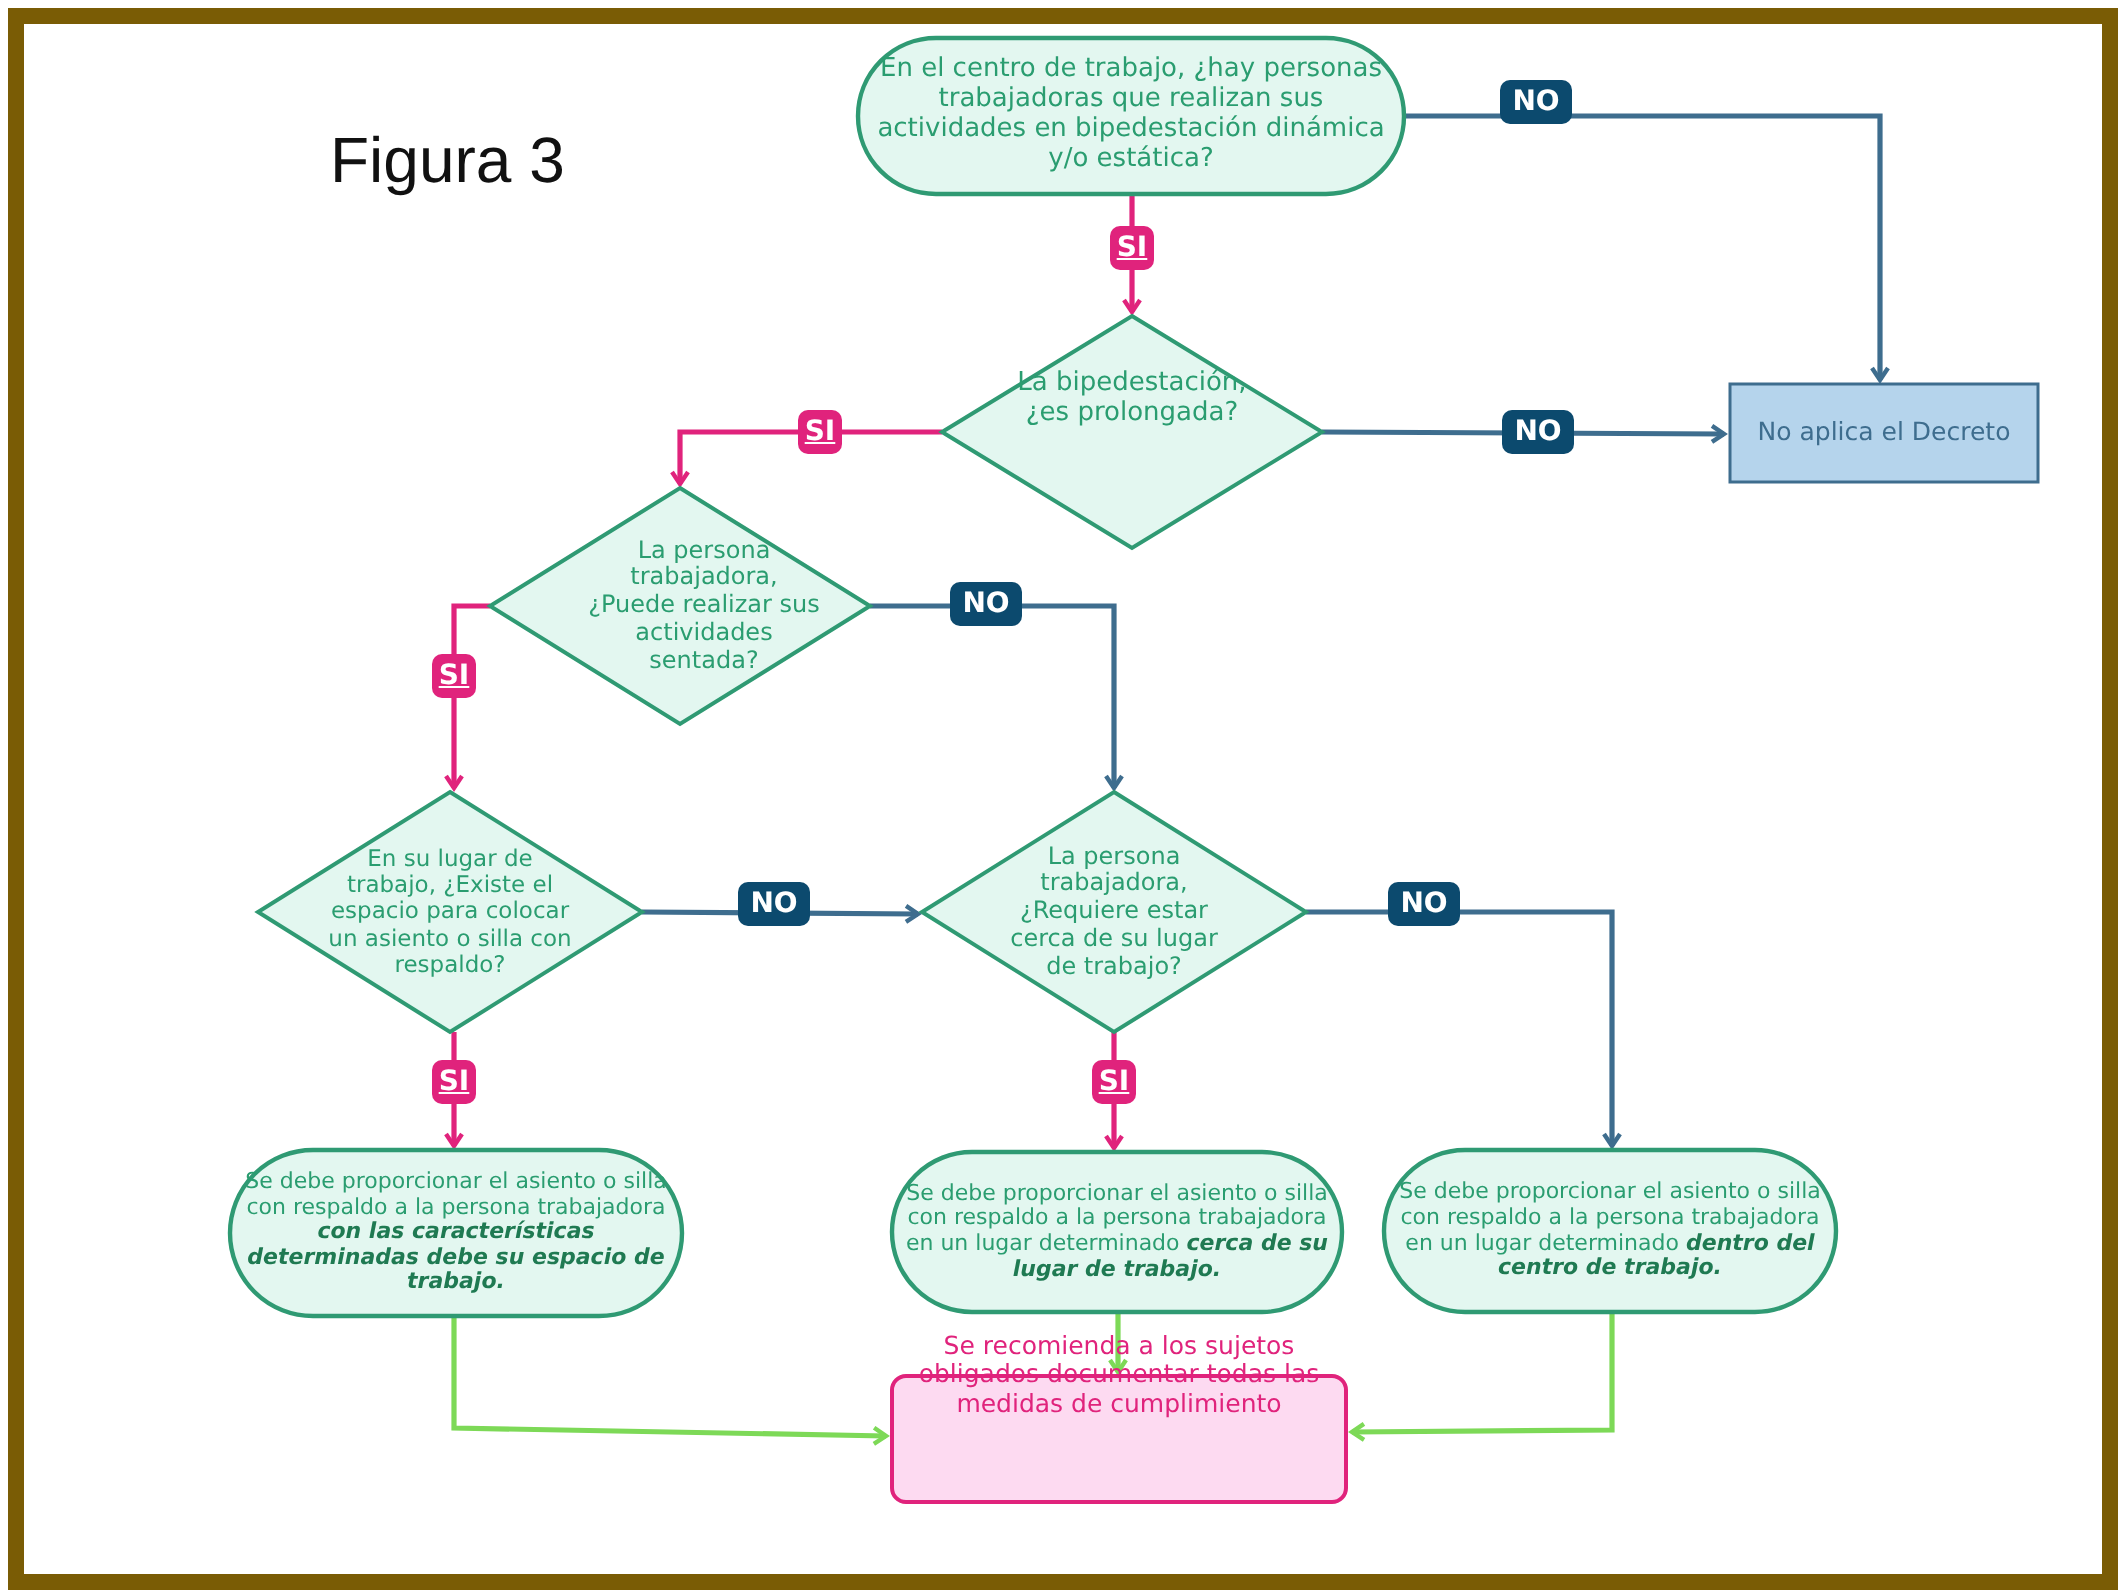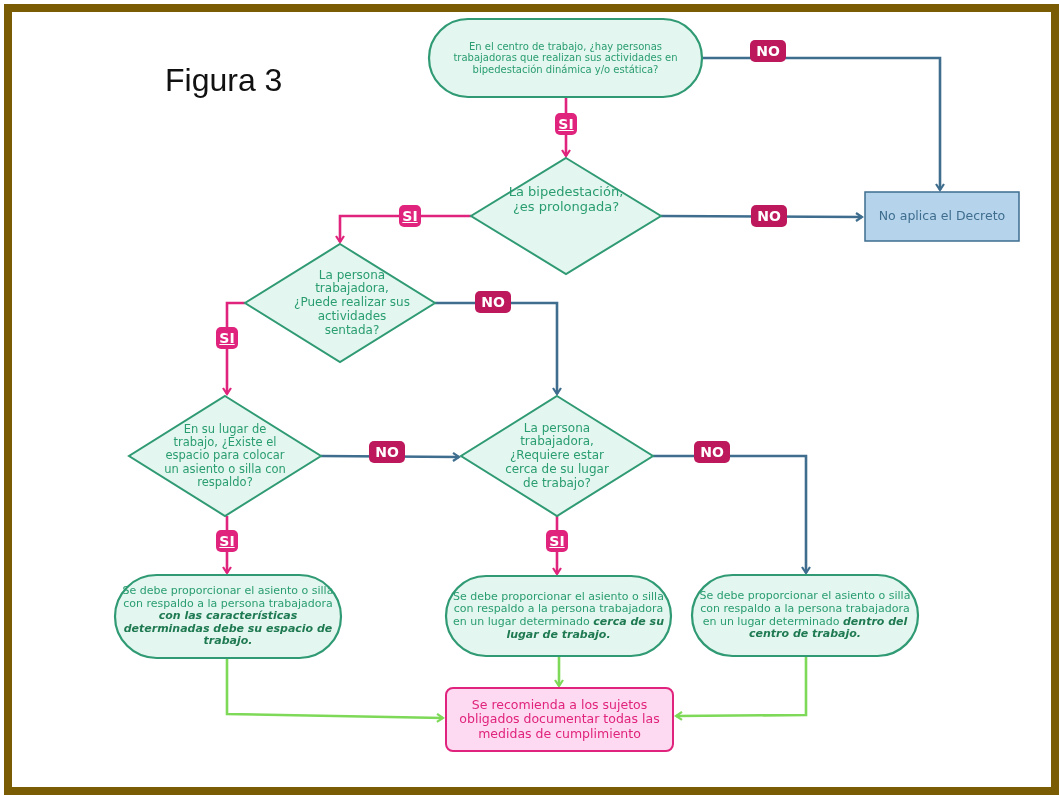--- a/index.html
+++ b/index.html
@@ -21,21 +21,21 @@
     }
     .q { color: #2a9d70; }
     .blue-t { color: #3e6d8e; }
     .pink-t { color: #e0237c; }
     .badge {
       position: absolute; font-family: "DejaVu Sans", sans-serif; font-weight: bold;
       font-size: 14px; color: #fff; border-radius: 5px; display: flex;
       align-items: center; justify-content: center; box-sizing: border-box;
     }
     .badge.si { background: #e0237c; text-decoration: underline; }
-    .badge.no { background: #be185d; }
+    .badge.no { background: #0c4a6e; }
     b.em { font-style: italic; font-weight: bold; color: #1f7a52; }
   </style>
 </head>
 <body>
 
 <div class="frame"></div>
 <div class="fig-title">Figura 3</div>
 
 <svg id="flow" width="1059" height="795">
   <defs>
@@ -72,36 +72,36 @@
       <polygon points="225,396 321,456 225,516 129,456" fill="#e3f7f0" stroke="#2f9a73" stroke-width="2"></polygon>
       <polygon points="557,396 653,456 557,516 461,456" fill="#e3f7f0" stroke="#2f9a73" stroke-width="2"></polygon>
       <rect x="115" y="575" width="226" height="83" rx="41.5" ry="41.5" fill="#e3f7f0" stroke="#2f9a73" stroke-width="2.2"></rect>
       <rect x="446" y="576" width="225" height="80" rx="40" ry="40" fill="#e3f7f0" stroke="#2f9a73" stroke-width="2.2"></rect>
       <rect x="692" y="575" width="226" height="81" rx="40.5" ry="40.5" fill="#e3f7f0" stroke="#2f9a73" stroke-width="2.2"></rect>
       <rect x="446" y="688" width="227" height="63" rx="7" ry="7" fill="#fddaf1" stroke="#e0237c" stroke-width="2"></rect>
     </g>
 </svg>
 
 <div id="overlay">
-    <div class="node-text q" style="left: 437px; top: 21px; width: 257px; height: 74px; font-size: 10px;">En el centro de trabajo, ¿hay personas trabajadoras que realizan sus actividades en bipedestación dinámica y/o estática?</div>
+    <div class="node-text q" style="left: 437px; top: 21px; width: 257px; height: 74px; font-size: 13px;">En el centro de trabajo, ¿hay personas trabajadoras que realizan sus actividades en bipedestación dinámica y/o estática?</div>
     <div class="node-text q" style="left: 500px; top: 176px; width: 132px; height: 48px; font-size: 13px;">La bipedestación, ¿es prolongada?</div>
     <div class="node-text blue-t" style="left: 865px; top: 192px; width: 154px; height: 49px; font-size: 12.5px;">No aplica el Decreto</div>
     <div class="node-text q" style="left: 292px; top: 267px; width: 120px; height: 72px; font-size: 12px;">La persona trabajadora, ¿Puede realizar sus actividades sentada?</div>
     <div class="node-text q" style="left: 160px; top: 420px; width: 130px; height: 72px; font-size: 11.5px;">En su lugar de trabajo, ¿Existe el espacio para colocar un asiento o silla con respaldo?</div>
     <div class="node-text q" style="left: 498px; top: 420px; width: 118px; height: 72px; font-size: 12px;">La persona trabajadora, ¿Requiere estar cerca de su lugar de trabajo?</div>
     <div class="node-text q" style="left: 122px; top: 578px; width: 212px; height: 77px; font-size: 11px;">
       <div><span>Se debe proporcionar el asiento o silla con respaldo a la persona trabajadora </span><b class="em">con las características determinadas debe su espacio de trabajo.</b></div>
     </div>
     <div class="node-text q" style="left: 452px; top: 579px; width: 213px; height: 74px; font-size: 11px;">
       <div><span>Se debe proporcionar el asiento o silla con respaldo a la persona trabajadora en un lugar determinado </span><b class="em">cerca de su lugar de trabajo.</b></div>
     </div>
     <div class="node-text q" style="left: 698px; top: 578px; width: 214px; height: 75px; font-size: 11px;">
       <div><span>Se debe proporcionar el asiento o silla con respaldo a la persona trabajadora en un lugar determinado </span><b class="em">dentro del centro de trabajo.</b></div>
     </div>
-    <div class="node-text pink-t" style="left: 446px; top: 688px; width: 227px; height: 63px; font-size: 12.5px;">Se recomienda a los sujetos obligados documentar todas las medidas de cumplimiento</div>
+    <div class="node-text pink-t" style="left: 446px; top: 656px; width: 227px; height: 63px; font-size: 12.5px;">Se recomienda a los sujetos obligados documentar todas las medidas de cumplimiento</div>
     <div class="badge no" style="left: 750px; top: 40px; width: 36px; height: 22px;">NO</div>
     <div class="badge si" style="left: 555px; top: 113px; width: 22px; height: 22px;">SI</div>
     <div class="badge no" style="left: 751px; top: 205px; width: 36px; height: 22px;">NO</div>
     <div class="badge si" style="left: 399px; top: 205px; width: 22px; height: 22px;">SI</div>
     <div class="badge no" style="left: 475px; top: 291px; width: 36px; height: 22px;">NO</div>
     <div class="badge si" style="left: 216px; top: 327px; width: 22px; height: 22px;">SI</div>
     <div class="badge no" style="left: 369px; top: 441px; width: 36px; height: 22px;">NO</div>
     <div class="badge si" style="left: 216px; top: 530px; width: 22px; height: 22px;">SI</div>
     <div class="badge no" style="left: 694px; top: 441px; width: 36px; height: 22px;">NO</div>
     <div class="badge si" style="left: 546px; top: 530px; width: 22px; height: 22px;">SI</div>

